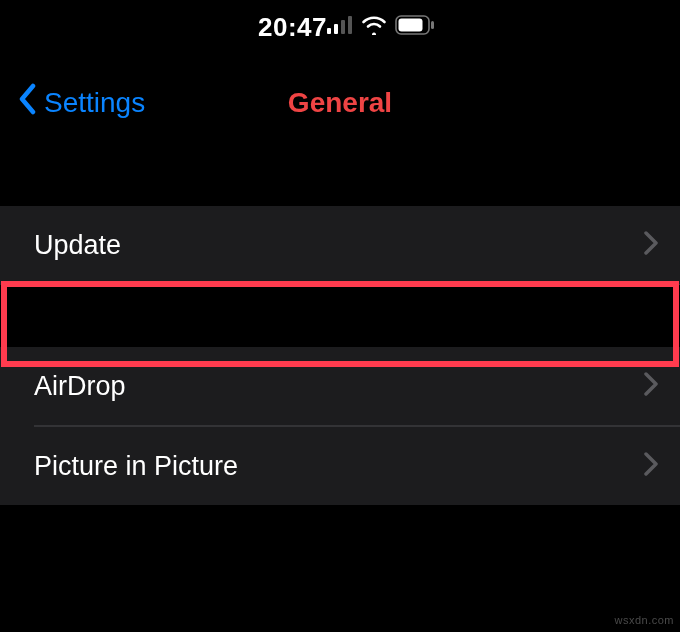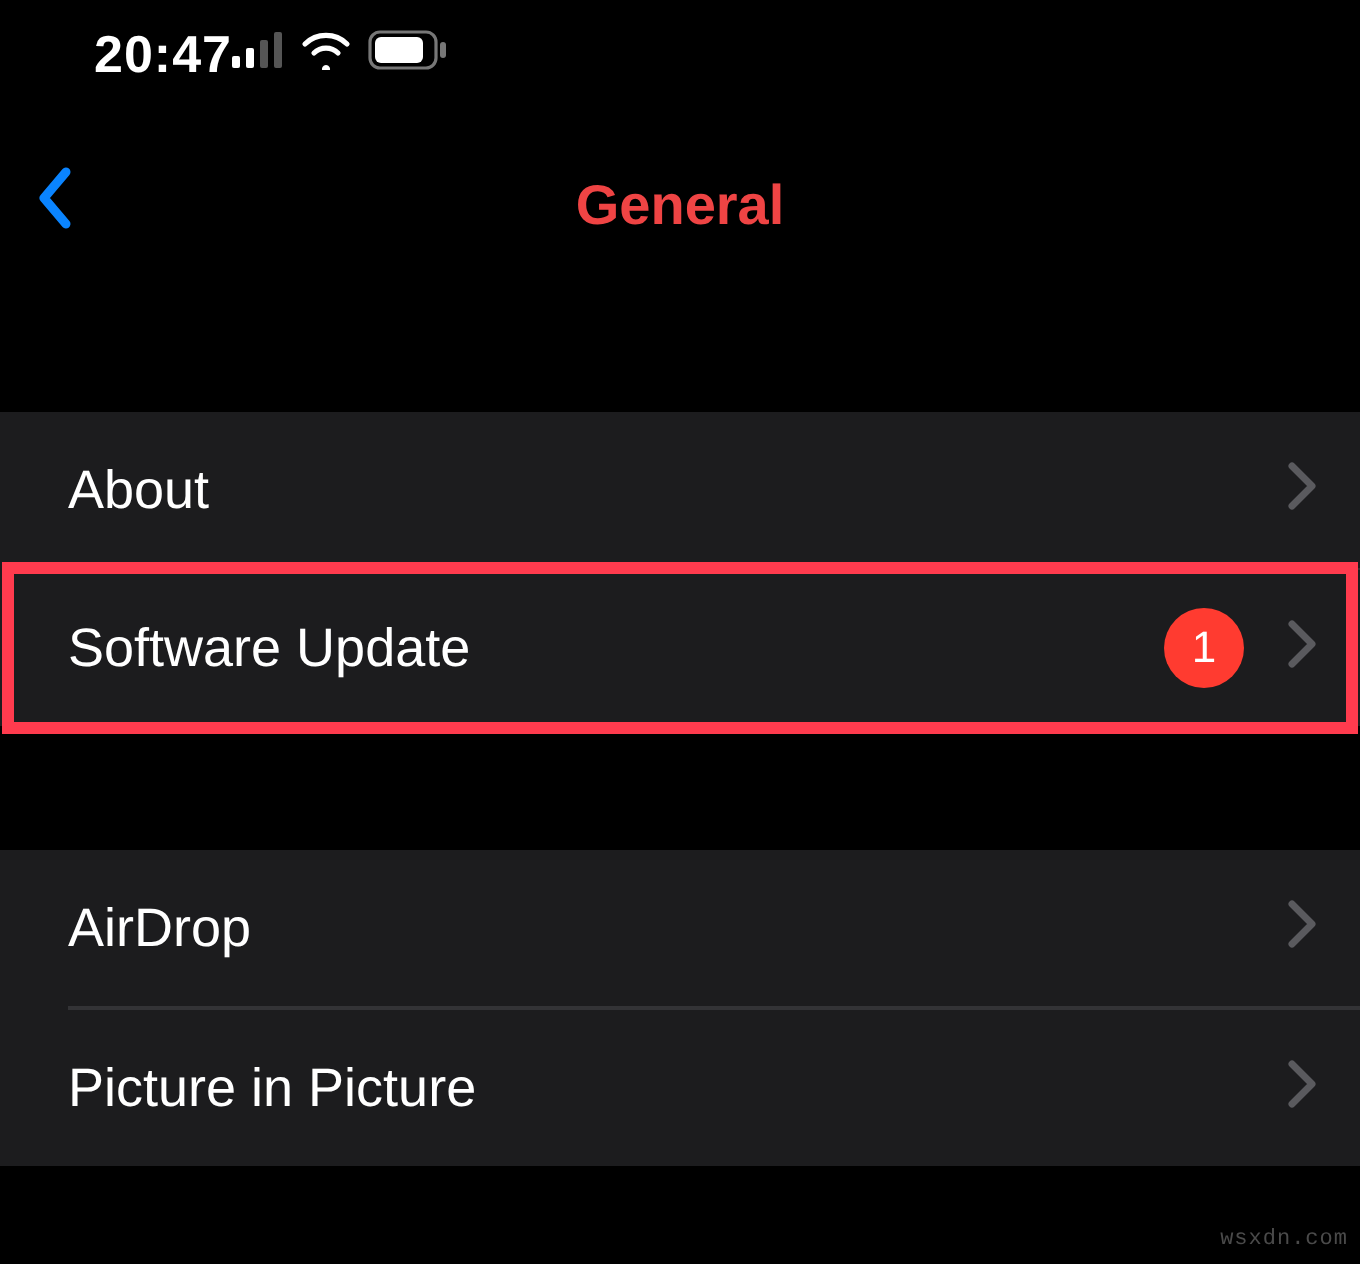--- a/index.html
+++ b/index.html
@@ -14,21 +14,21 @@
       background: #000000;
       font-family: -apple-system, 'Helvetica Neue', Helvetica, Arial, sans-serif;
       color: #ffffff;
       overflow: hidden;
       position: relative;
     }
     .status-bar {
       height: 54px;
       display: flex;
       align-items: center;
-      justify-content: flex-start;
+      justify-content: center;
       padding: 0 34px 0 47px;
     }
     .status-time {
       font-size: 26px;
       font-weight: 600;
       letter-spacing: 0.5px;
     }
     .status-icons {
       display: flex;
       align-items: center;
@@ -116,21 +116,20 @@
       top: 281px;
       height: 86px;
     }
     .watermark {
       position: absolute;
       right: 6px;
       bottom: 6px;
       font-size: 11px;
       color: #4a4a4a;
       letter-spacing: 0.5px;
-      font-family: Liberation Mono, monospace;
     }
   </style>
 </head>
 <body>
 
 <div class="status-bar">
   <div class="status-time">20:47</div>
   <div class="status-icons">
     <span>
       <svg width="26" height="18" viewBox="0 0 26 18">
@@ -157,49 +156,39 @@
   </div>
 </div>
 
 <div class="nav-bar">
   <div class="back-button">
     <span>
       <svg width="20" height="32" viewBox="0 0 20 32">
         <polyline points="15,3 4,16 15,29" stroke="#0a84ff" stroke-width="4.5" fill="none" stroke-linecap="round" stroke-linejoin="round"></polyline>
       </svg>
     </span>
+    <span>Settings</span>
   </div>
   <div class="nav-title">General</div>
 </div>
 
 <div class="section-gap"></div>
 
 <div class="list-group">
   <div class="list-row">
-    <div class="list-row-label">About</div>
+    <div class="list-row-label">Update</div>
     <div class="list-row-accessory">
       <span class="chevron">
         <svg width="14" height="24" viewBox="0 0 14 24">
             <polyline points="2,2 12,12 2,22" stroke="#5a5a5e" stroke-width="3.5" fill="none" stroke-linecap="round" stroke-linejoin="round"></polyline>
           </svg>
       </span>
     </div>
   </div>
   <div class="separator"></div>
-  <div class="list-row">
-    <div class="list-row-label">Software Update</div>
-    <div class="list-row-accessory">
-      <div class="badge">1</div>
-      <span class="chevron">
-        <svg width="14" height="24" viewBox="0 0 14 24">
-            <polyline points="2,2 12,12 2,22" stroke="#5a5a5e" stroke-width="3.5" fill="none" stroke-linecap="round" stroke-linejoin="round"></polyline>
-          </svg>
-      </span>
-    </div>
-  </div>
 </div>
 
 <div class="section-gap-large"></div>
 
 <div class="list-group">
   <div class="list-row">
     <div class="list-row-label">AirDrop</div>
     <div class="list-row-accessory">
       <span class="chevron">
         <svg width="14" height="24" viewBox="0 0 14 24">

